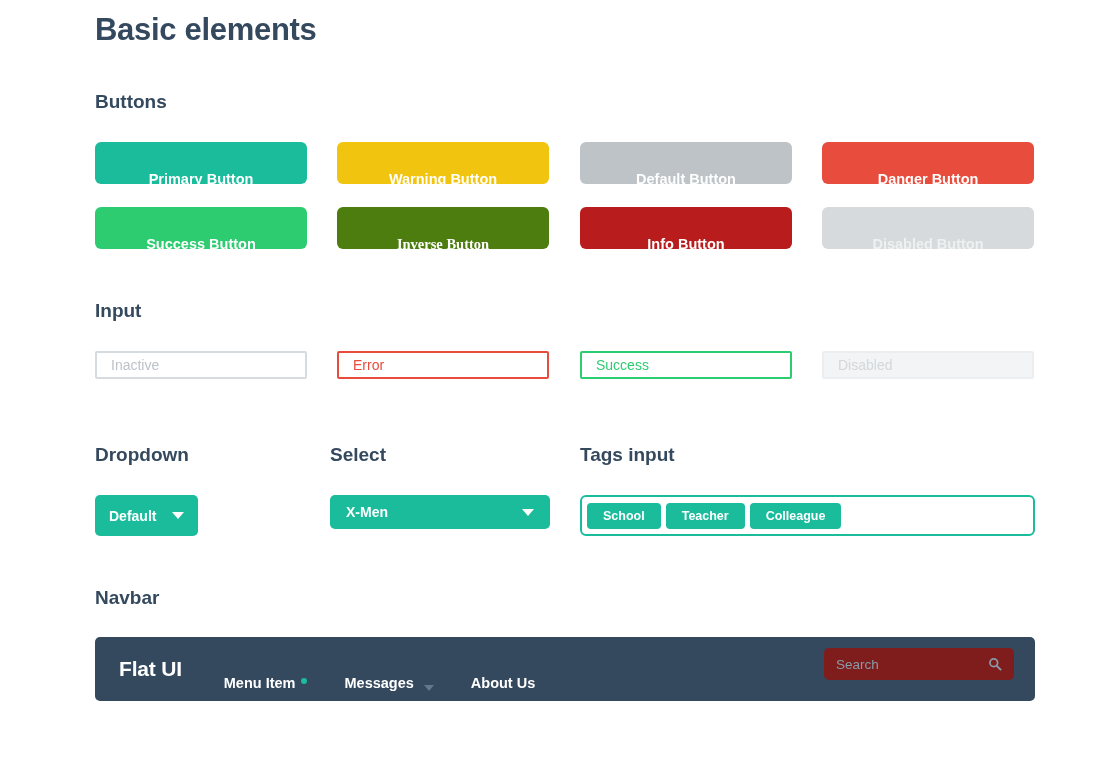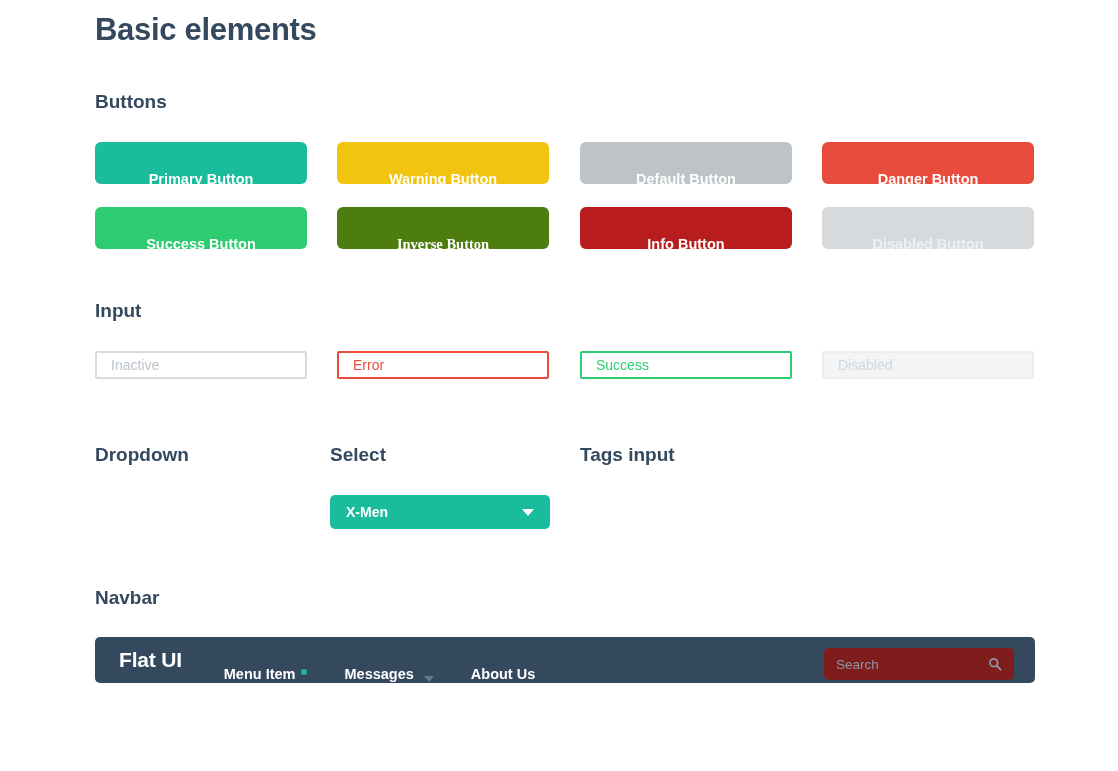--- a/index.html
+++ b/index.html
@@ -172,21 +172,21 @@
     white-space: nowrap;
   }
 
   
   .navbar-title { top: 587px; }
   .navbar {
     position: absolute;
     left: 95px;
     top: 637px;
     width: 940px;
-    height: 46px;
+    height: 64px;
     background: #34495e;
     border-radius: 5px;
     box-sizing: border-box;
     display: flex;
     align-items: center;
     padding: 0 0 0 24px;
   }
   .brand {
     font-size: 21px;
     font-weight: bold;
@@ -265,26 +265,35 @@
 
   <input class="inp col1" type="text" placeholder="Inactive" style="">
   <input class="inp inp-error col2" type="text" placeholder="Error" style="">
   <input class="inp inp-success col3" type="text" placeholder="Success" style="">
   <input class="inp inp-disabled col4" type="text" disabled="" placeholder="Disabled" style="">
 
   <div class="section-title col1 sub-title">Dropdown</div>
   <div class="section-title sub-title" style="left:330px;">Select</div>
   <div class="section-title col3 sub-title">Tags input</div>
 
+  <div class="dropdown">
+    <span class="dd-label">Default</span>
+    <span class="caret"></span>
+  </div>
 
   <div class="select">
     <span class="sel-label">X-Men</span>
     <span class="caret"></span>
   </div>
 
+  <div class="tags-box">
+    <span class="tag">School</span>
+    <span class="tag">Teacher</span>
+    <span class="tag">Colleague</span>
+  </div>
 
   <div class="section-title col1 navbar-title">Navbar</div>
 
   <div class="navbar">
     <span class="brand">Flat UI</span>
 
     <span class="nav-item">
       <span>Menu Item</span>
       <span class="badge-dot"></span>
     </span>

